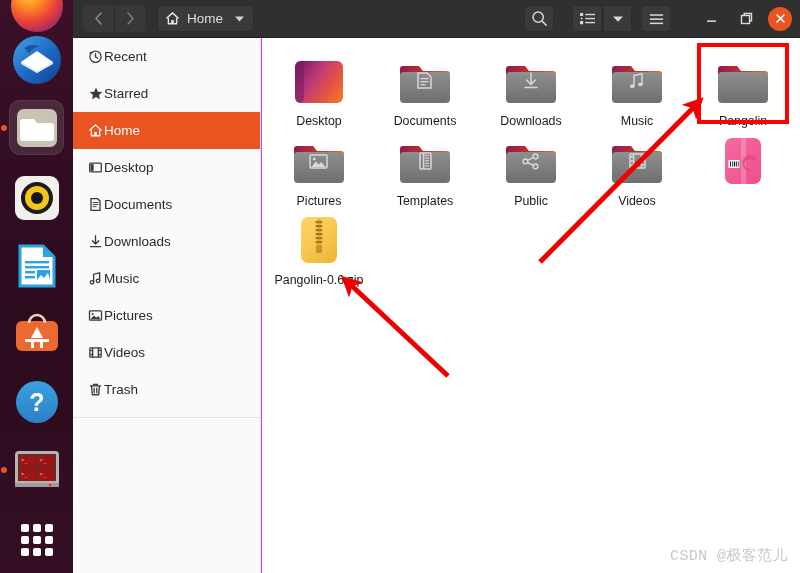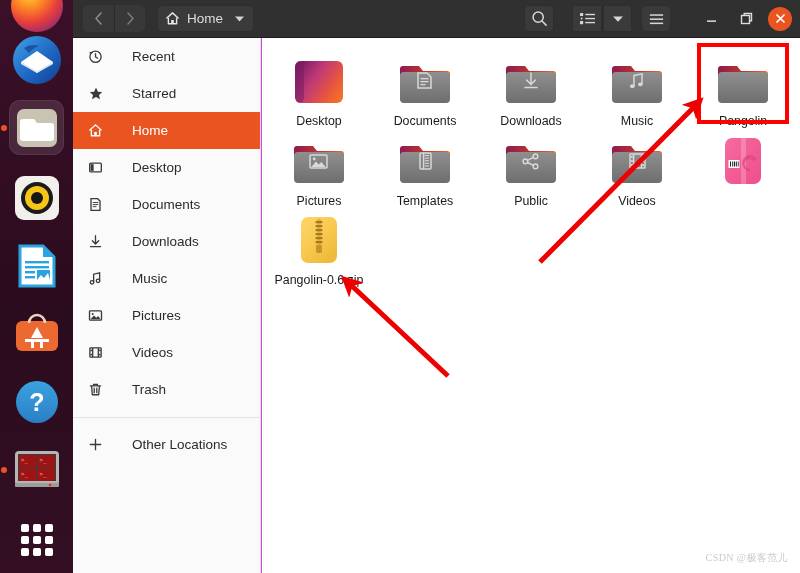--- a/index.html
+++ b/index.html
@@ -120,21 +120,21 @@
   #sidebar {
     position: absolute; left: 0; top: 38px;
     width: 188px; height: 535px;
     background: #fafafa;
     border-right: 1px solid #e0e0e0;
   }
   .side-item {
     height: 37px;
     display: flex; align-items: center;
     padding-left: 14px;
-    gap: 28px;
+    gap: 0;
     color: #2b2b2b;
     font-size: 13.5px;
   }
   .side-item .si-icon {
     width: 17px; height: 17px;
     display:flex; align-items:center; justify-content:center;
     color: #3a3a3a; flex: 0 0 17px;
   }
   .side-item.selected {
     background: #e95420;
@@ -176,23 +176,23 @@
 
   
   #overlay {
     position: absolute; left: 0; top: 0;
     width: 800px; height: 573px;
     pointer-events: none;
     z-index: 9;
   }
   #watermark {
     position: absolute; right: 12px; bottom: 8px;
-    font-size: 10px;
+    font-size: 15px;
     color: #c9c9c9;
-    font-family: Liberation Serif, serif;
+    font-family: Liberation Mono, monospace;
     z-index: 10;
     letter-spacing: 0.4px;
     margin-left: 44px;
   }
 </style>
 </head>
 <body>
 
 <div id="screen">
 
@@ -503,28 +503,20 @@
                 <path d="M2.6 4.2 H13.4" stroke="currentColor" fill="none" stroke-width="1.4" stroke-linecap="round"></path>
                 <path d="M6 4.2 V2.6 h4 v1.6" stroke="currentColor" fill="none" stroke-width="1.4"></path>
                 <path d="M3.8 4.2 L4.6 13.6 h6.8 L12.2 4.2" stroke="currentColor" fill="none" stroke-width="1.4" stroke-linejoin="round"></path>
                 <path d="M6.6 6.6 V11.4 M9.4 6.6 V11.4" stroke="currentColor" fill="none" stroke-width="1.4" stroke-linecap="round"></path>
               </svg>
             </span>
             <span>Trash</span>
           </div>
         </div>
       <div class="side-sep"></div>
-      <div class="side-item">
-        <span class="si-icon">
-          <svg width="15" height="15" viewBox="0 0 16 16">
-            <path d="M8 2.5 V13.5 M2.5 8 H13.5" stroke="#3a3a3a" stroke-width="1.4" stroke-linecap="round"></path>
-          </svg>
-        </span>
-        <span>Other Locations</span>
-      </div>
     </div>
 
     <div id="filearea">
       <div id="grid">
           <div class="fitem">
             <div class="fthumb"><svg width="52" height="52" viewBox="0 0 52 52">
       <defs>
                   <linearGradient id="dw0" x1="0" y1="0.2" x2="1" y2="0.8">
         <stop offset="0%" stop-color="#7a1b63"></stop>
                     <stop offset="40%" stop-color="#c03a76"></stop>

